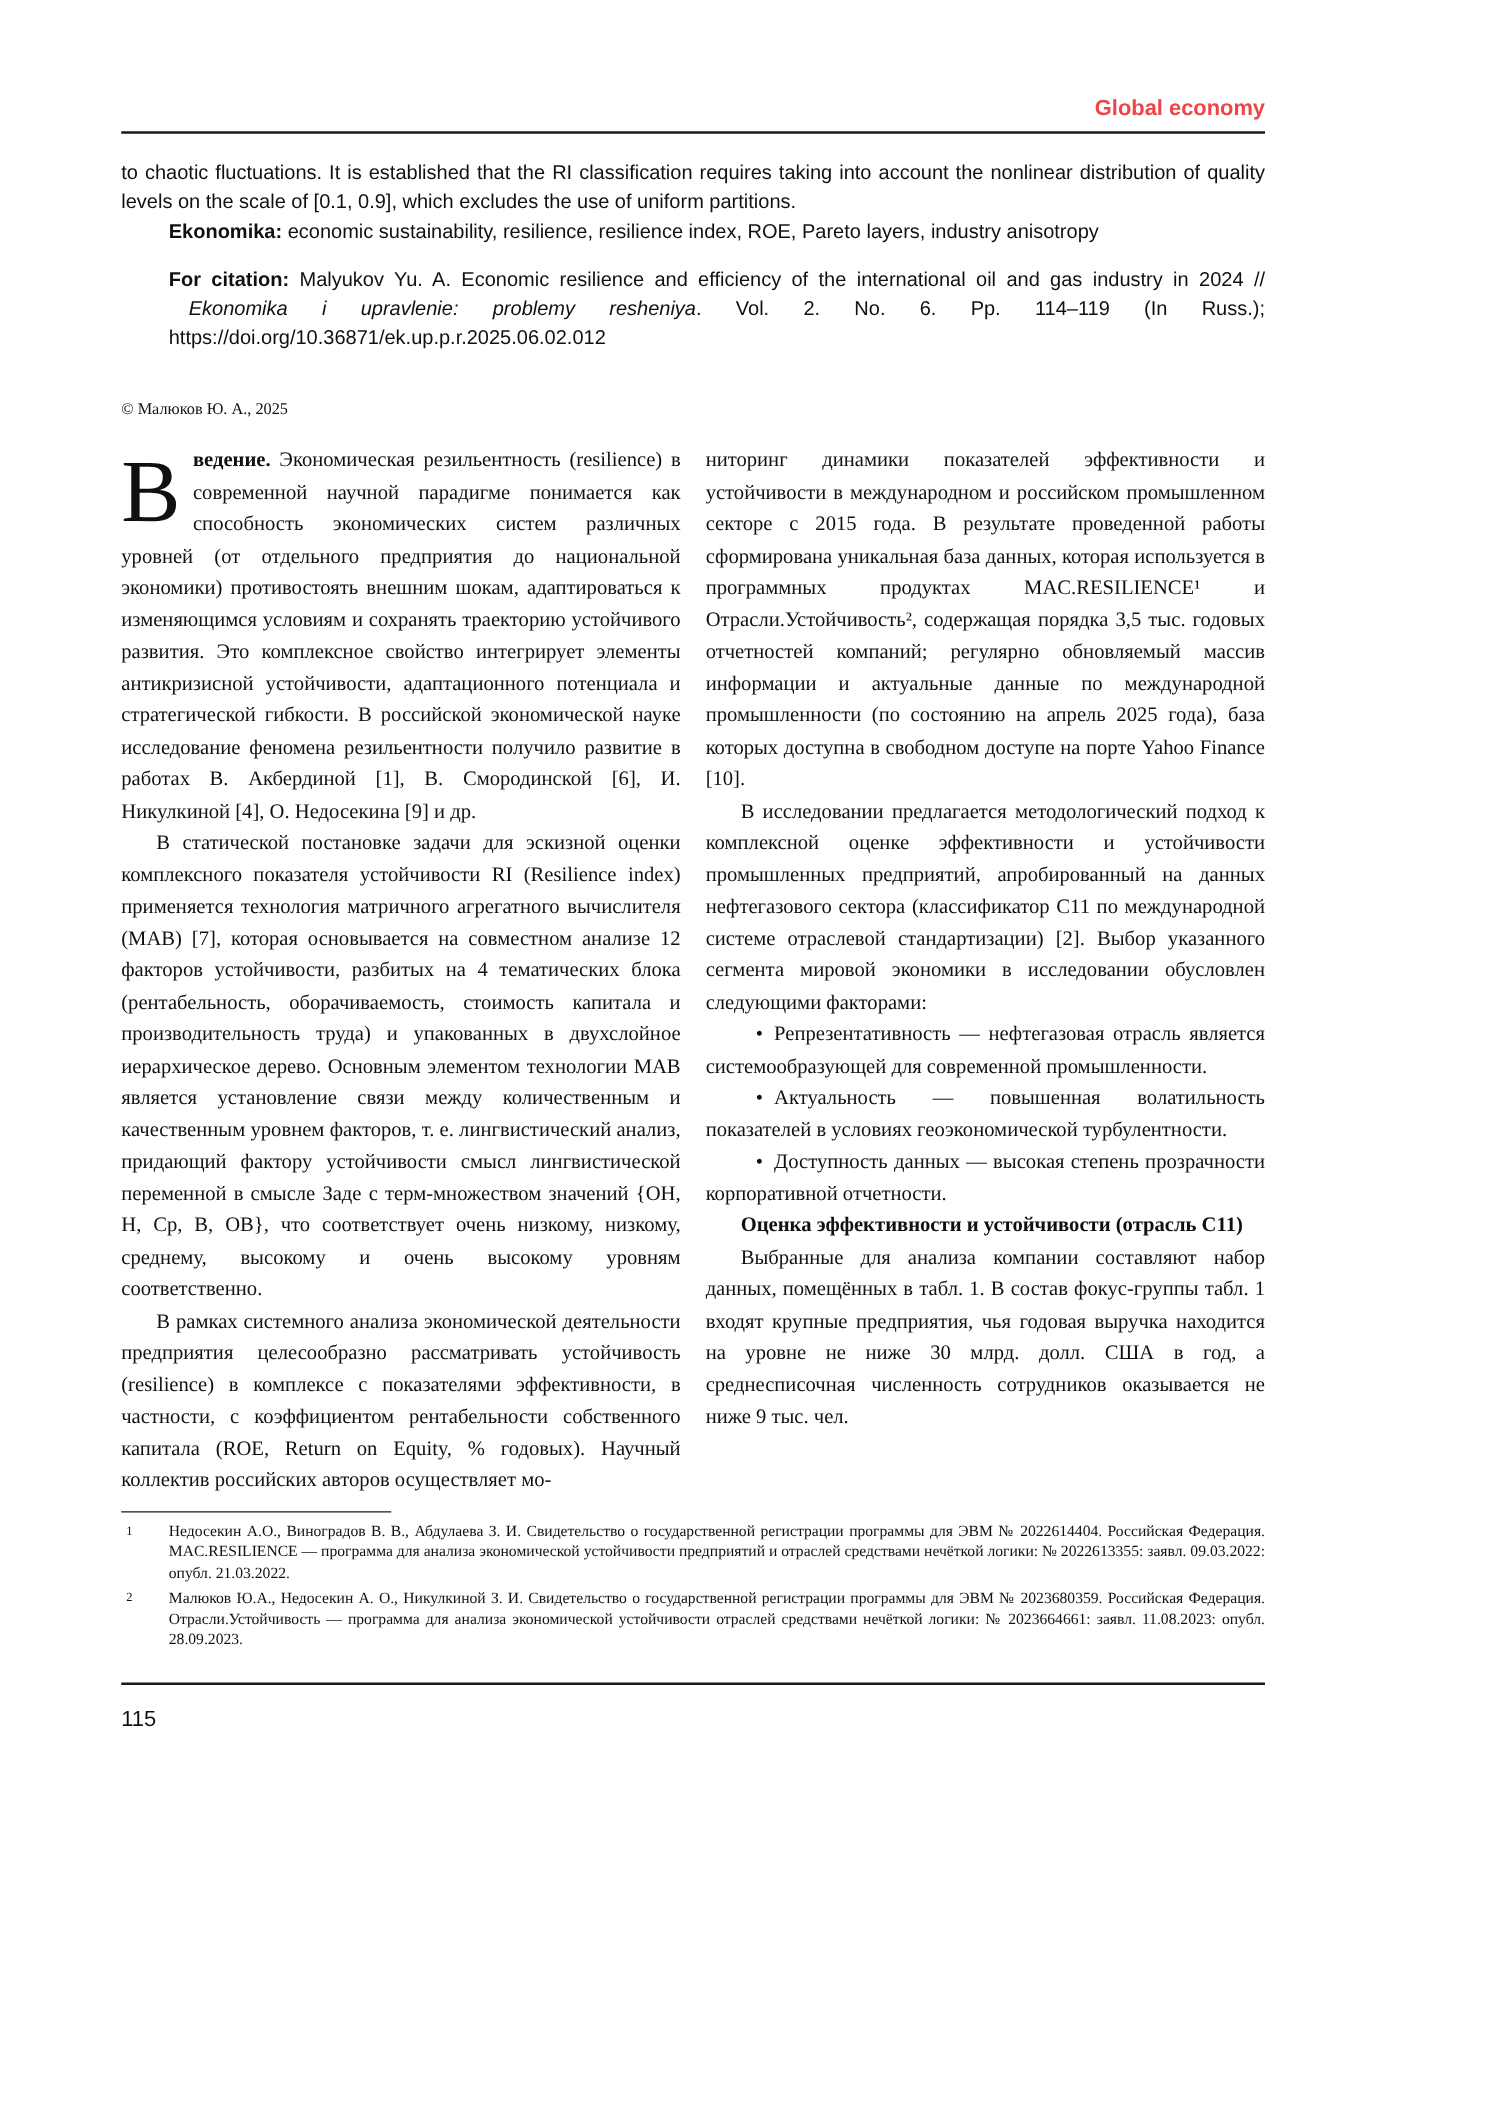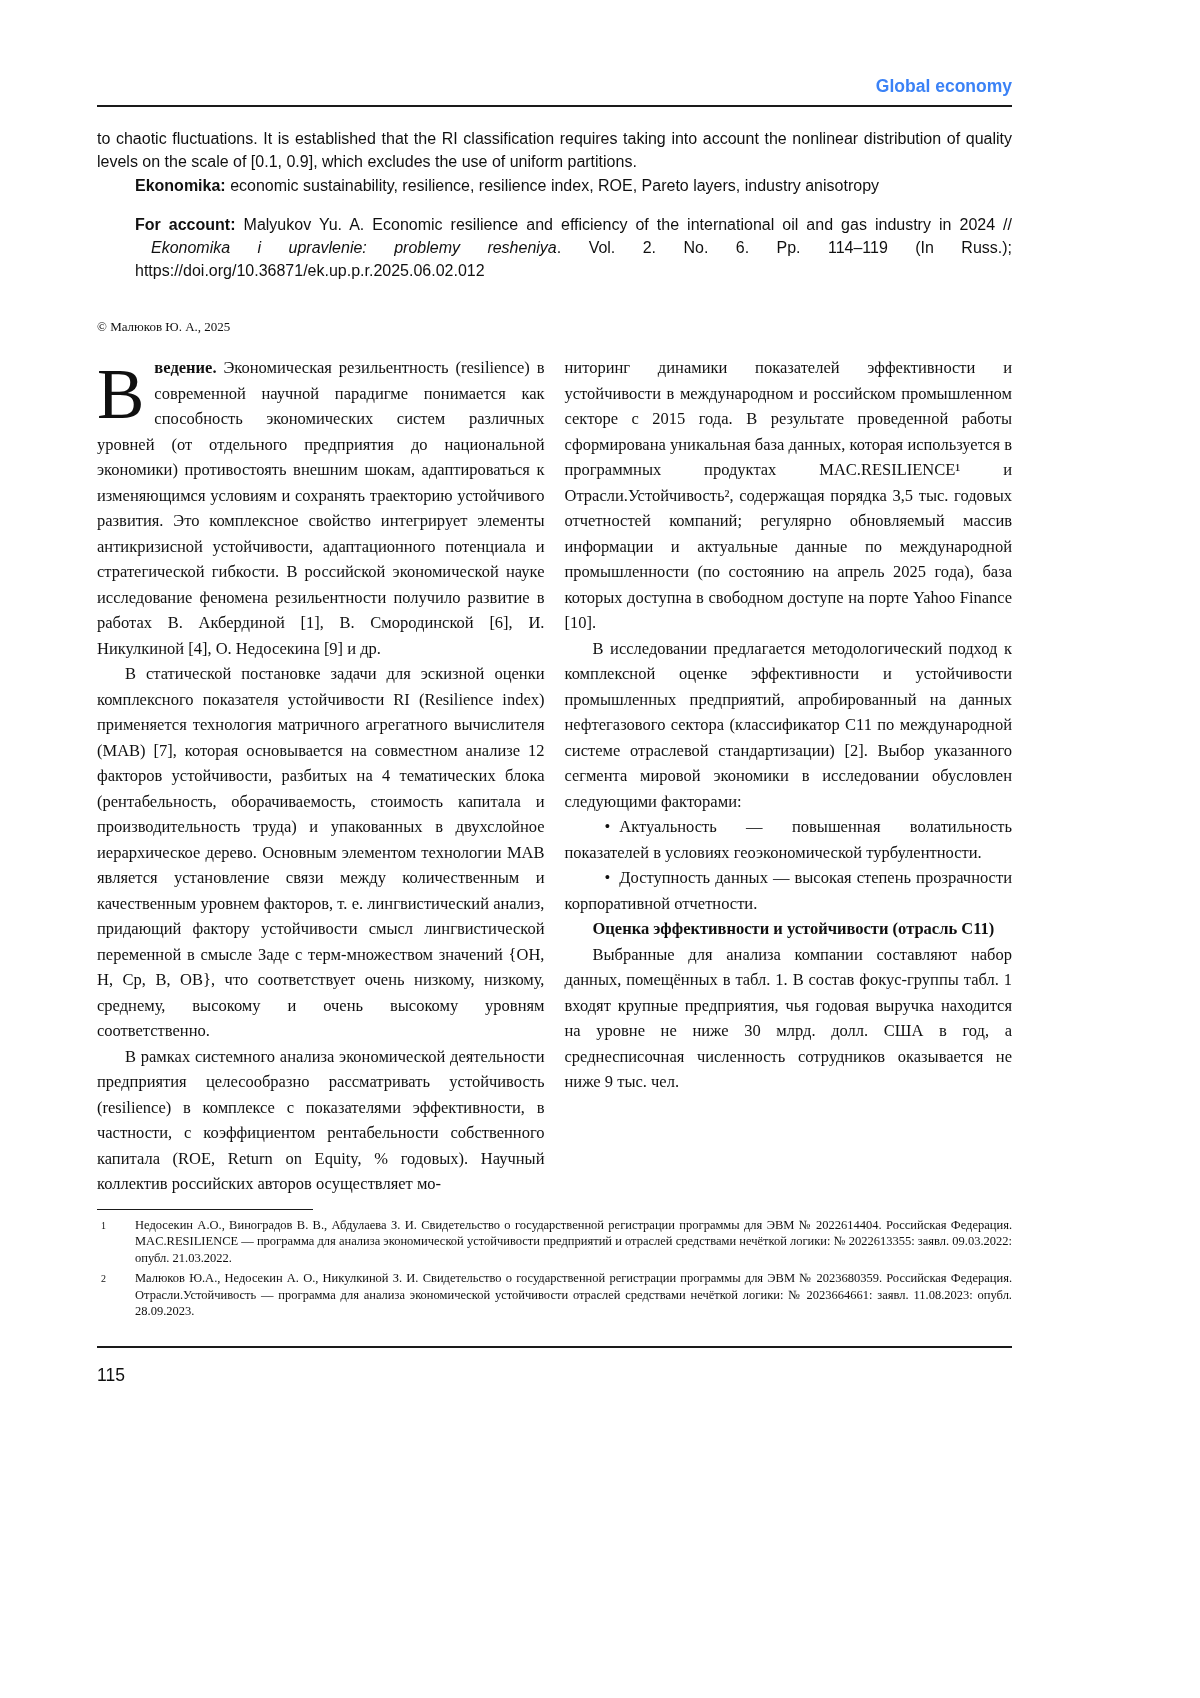--- a/index.html
+++ b/index.html
@@ -6,21 +6,21 @@
   body { margin:0; background:#e8e8e8; }
   .page {
     width:1200px; min-height:1698px; background:#ffffff; color:#101010;
     padding:76px 188px 60px 97px;
     font-family:"Liberation Serif","DejaVu Serif",serif;
     margin:0 auto; position:relative;
   }
   .running-head {
     text-align:right;
     font-family:"Liberation Sans","DejaVu Sans",sans-serif;
-    font-weight:bold; font-size:17.5px; line-height:20px; color:#3b82f6;
+    font-weight:bold; font-size:17.5px; line-height:20px; color:#ef4444;
   }
   .head-rule { border:none; border-top:2px solid #1a1a1a; margin:9px 0 0 0; }
   .abstract {
     margin-top:20px;
     font-family:"Liberation Sans","DejaVu Sans",sans-serif;
     font-size:16px; line-height:23px;
   }
   .abstract-text { text-align:justify; }
   .keywords { margin-left:38px; margin-top:1px; }
   .citation {
@@ -63,35 +63,36 @@
   <header class="running-head">
     <div>Global economy</div>
   </header>
   <hr class="head-rule">
 
   <section class="abstract">
     <p class="abstract-text">to chaotic fluctuations. It is established that the RI classification requires taking into account the nonlinear distribution of quality levels on the scale of [0.1, 0.9], which excludes the use of uniform partitions.</p>
     <p class="keywords"><span class="b">Ekonomika:</span> <span>economic sustainability, resilience, resilience index, ROE, Pareto layers, industry anisotropy</span></p>
   </section>
 
-  <p class="citation"><span class="b">For account:</span> <span>Malyukov Yu. A. Economic resilience and efficiency of the international oil and gas industry in 2024 // </span><span class="journal-title">Ekonomika i upravlenie: problemy resheniya</span><span>. Vol. 2. No. 6. Pp. 114–119 (In Russ.); https://doi.org/10.36871/ek.up.p.r.2025.06.02.012</span></p>
+  <p class="citation"><span class="b">For citation:</span> <span>Malyukov Yu. A. Economic resilience and efficiency of the international oil and gas industry in 2024 // </span><span class="journal-title">Ekonomika i upravlenie: problemy resheniya</span><span>. Vol. 2. No. 6. Pp. 114–119 (In Russ.); https://doi.org/10.36871/ek.up.p.r.2025.06.02.012</span></p>
 
   <p class="copyright">© Малюков Ю. А., 2025</p>
 
   <div class="columns">
 
     <div class="col">
       <p><span class="dropcap">В</span><span class="lead">ведение.</span> <span>Экономическая резильентность (resilience) в современной научной парадигме понимается как способность экономических систем различных уровней (от отдельного предприятия до национальной экономики) противостоять внешним шокам, адаптироваться к изменяющимся условиям и сохранять траекторию устойчивого развития. Это комплексное свойство интегрирует элементы антикризисной устойчивости, адаптационного потенциала и стратегической гибкости. В российской экономической науке исследование феномена резильентности получило развитие в работах В. Акбердиной [1], В. Смородинской [6], И. Никулкиной [4], О. Недосекина [9] и др.</span></p>
       <p class="ind">В статической постановке задачи для эскизной оценки комплексного показателя устойчивости RI (Resilience index) применяется технология матричного агрегатного вычислителя (MAB) [7], которая основывается на совместном анализе 12 факторов устойчивости, разбитых на 4 тематических блока (рентабельность, оборачиваемость, стоимость капитала и производительность труда) и упакованных в двухслойное иерархическое дерево. Основным элементом технологии MAB является установление связи между количественным и качественным уровнем факторов, т. е. лингвистический анализ, придающий фактору устойчивости смысл лингвистической переменной в смысле Заде с терм-множеством значений {ОН, Н, Ср, В, ОВ}, что соответствует очень низкому, низкому, среднему, высокому и очень высокому уровням соответственно.</p>
       <p class="ind">В рамках системного анализа экономической деятельности предприятия целесообразно рассматривать устойчивость (resilience) в комплексе с показателями эффективности, в частности, с коэффициентом рентабельности собственного капитала (ROE, Return on Equity, % годовых). Научный коллектив российских авторов осуществляет мо-</p>
     </div>
 
     <div class="col">
       <p>ниторинг динамики показателей эффективности и устойчивости в международном и российском промышленном секторе с 2015 года. В результате проведенной работы сформирована уникальная база данных, которая используется в программных продуктах MAC.RESILIENCE¹ и Отрасли.Устойчивость², содержащая порядка 3,5 тыс. годовых отчетностей компаний; регулярно обновляемый массив информации и актуальные данные по международной промышленности (по состоянию на апрель 2025 года), база которых доступна в свободном доступе на порте Yahoo Finance [10].</p>
       <p class="ind">В исследовании предлагается методологический подход к комплексной оценке эффективности и устойчивости промышленных предприятий, апробированный на данных нефтегазового сектора (классификатор C11 по международной системе отраслевой стандартизации) [2]. Выбор указанного сегмента мировой экономики в исследовании обусловлен следующими факторами:</p>
+      <p class="bullet"><span class="bullet-marker">•</span><span>Репрезентативность — нефтегазовая отрасль является системообразующей для современной промышленности.</span></p>
       <p class="bullet"><span class="bullet-marker">•</span><span>Актуальность — повышенная волатильность показателей в условиях геоэкономической турбулентности.</span></p>
       <p class="bullet"><span class="bullet-marker">•</span><span>Доступность данных — высокая степень прозрачности корпоративной отчетности.</span></p>
       <p class="subhead">Оценка эффективности и устойчивости (отрасль C11)</p>
       <p class="ind">Выбранные для анализа компании составляют набор данных, помещённых в табл. 1. В состав фокус-группы табл. 1 входят крупные предприятия, чья годовая выручка находится на уровне не ниже 30 млрд. долл. США в год, а среднесписочная численность сотрудников оказывается не ниже 9 тыс. чел.</p>
     </div>
 
   </div>
 
   <div class="footnotes">
     <hr class="fn-rule">

